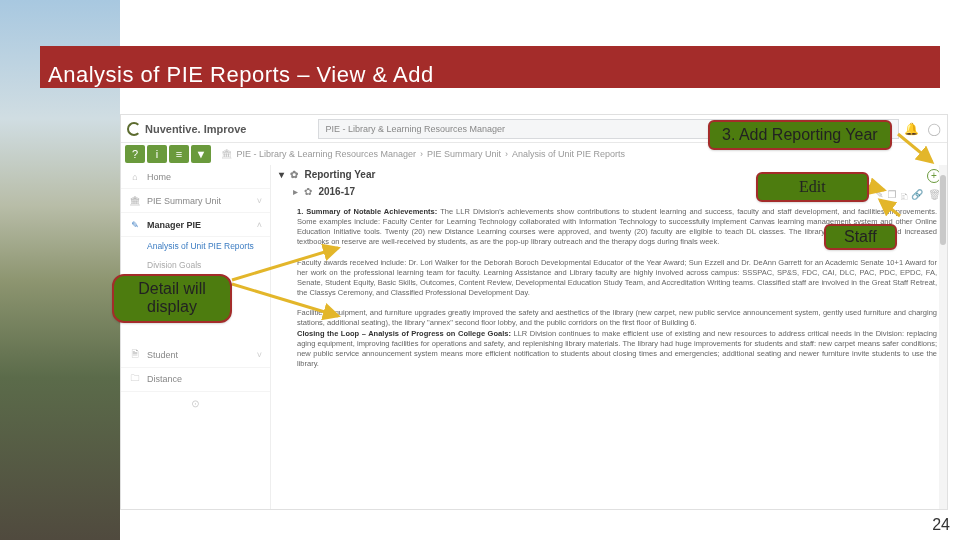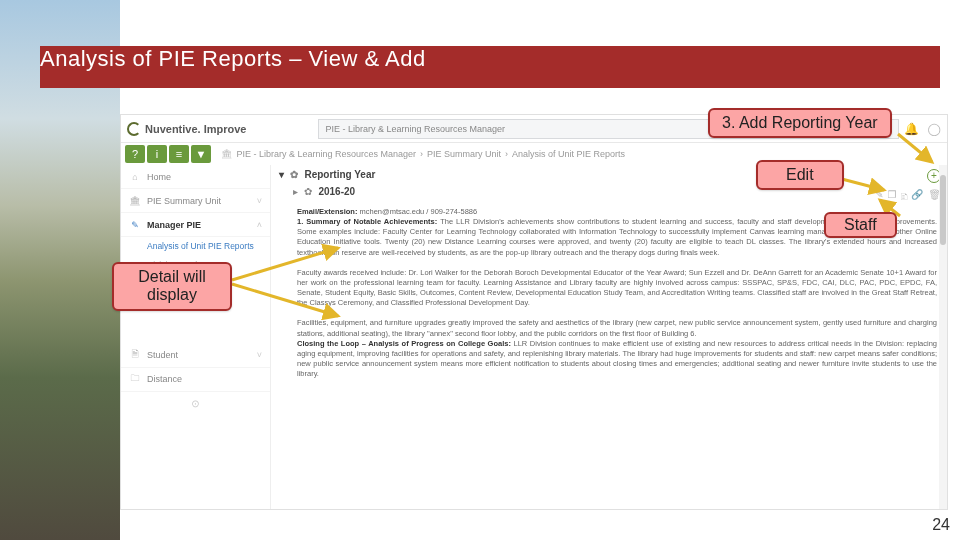--- a/index.html
+++ b/index.html
@@ -14,21 +14,22 @@
     position: absolute;
     left: 0; top: 0; width: 120px; height: 540px;
     background: linear-gradient(180deg,#a8c8e0 0%,#d0dde2 22%,#b8bda8 38%,#8d9570 52%,#5b6b4a 70%,#504a3e 100%);
     z-index: 0;
   }
   .title-bar {
     position: absolute;
     left: 40px; right: 20px; top: 46px;
     height: 42px;
     background: #a42c2a;
-    display: flex; align-items: flex-start;
+    display: flex; align-items: flex-end;
+    padding-left: 8px;
     z-index: 3;
   }
   .title-bar span {
     color: #fff; font-size: 22px; letter-spacing: .5px;
   }
   
   .app {
     position: absolute;
     left: 120px; right: 12px; top: 114px; bottom: 30px;
     background: #fff;
@@ -90,40 +91,41 @@
     padding:4px 10px 4px 26px;font-size:7.5px;line-height:1.35;color:#666;text-align:justify;
   }
   .detail b { color:#333;font-weight:700;}
   .scrollbar {
     position:absolute;right:0;top:0;bottom:0;width:8px;background:#f4f4f4;
   }
   .scroll-thumb{position:absolute;top:10px;left:1px;right:1px;height:70px;background:#c9c9c9;border-radius:3px;}
 
   
   .callout {
-    position:absolute;background:#fca5a5;border:2px solid #a42c2a;border-radius:6px;
+    position:absolute;background:#4d7c0f;border:2px solid #a42c2a;border-radius:6px;
     padding:4px 12px;font-size:16px;color:#222;z-index:5;
     box-shadow:0 1px 2px rgba(0,0,0,.15);
     white-space:nowrap;
-  }
-  .callout.two-line { white-space:normal; text-align:center; line-height:1.15; width:120px;}
+    margin-top:12px;
+  }
+  .callout.two-line { white-space:normal; text-align:center; line-height:1.15; width:120px;border-radius:12px;}
   .pagenum { position:absolute;right:10px;bottom:6px;font-size:16px;color:#333;z-index:6;}
   svg.arrow { position:absolute; z-index:4; pointer-events:none;}
 </style>
 </head>
 <body>
 
 <div class="mountain-bg"></div>
 
 <div class="title-bar">
   <span>Analysis of PIE Reports – View &amp; Add</span>
 </div>
 
 <div class="callout" style="left:708px;top:108px;">3. Add Reporting Year</div>
-<div class="callout" style="left:756px;top:160px;padding:4px 28px;">Edit</div>
+<div class="callout" style="left:756px;top:160px;padding:4px 41px;font-family:Liberation Serif, serif;">Edit</div>
 <div class="callout" style="left:824px;top:212px;padding:2px 18px;">Staff</div>
 <div class="callout two-line" style="left:112px;top:262px;">Detail will display</div>
 
 <svg class="arrow" style="left:896px;top:132px;" width="50" height="40">
   <defs>
       <marker id="ah1" markerWidth="6" markerHeight="6" refX="5" refY="3" orient="auto">
         <path d="M0,0 L6,3 L0,6 Z" fill="#e3b62a"></path>
       </marker>
     </defs>
   <path d="M2,2 L36,30" stroke="#e3b62a" stroke-width="3" fill="none" marker-end="url(#ah1)"></path>
@@ -223,32 +225,31 @@
       <div class="section-head">
         <span>▾</span>
         <span style="color:#888">✿</span>
         <span>Reporting Year</span>
       </div>
       <div class="plus-circ">+</div>
 
       <div class="sub-head">
         <span style="color:#888">▸</span>
         <span style="color:#888">✿</span>
-        <b>2016-20</b>
+        <b>2016-17</b>
       </div>
       <div class="row-icons">
         <span>✎</span>
         <span>❐</span>
         <span>🗈</span>
         <span>🔗</span>
         <span>🗑</span>
       </div>
 
       <div class="detail">
-        <div><b>Email/Extension:</b> <span>mchen@mtsac.edu / 909-274-5886</span></div>
         <div><b>1. Summary of Notable Achievements:</b> <span>The LLR Division's achievements show contributions to student learning and success, faculty and staff development, and facilities improvements. Some examples include: Faculty Center for Learning Technology collaborated with Information Technology to successfully implement Canvas learning management system and other Online Education Initiative tools. Twenty (20) new Distance Learning courses were approved, and twenty (20) faculty are eligible to teach DL classes. The library's extended hours and increased textbooks on reserve are well-received by students, as are the pop-up library outreach and the therapy dogs during finals week.</span></div>
         <br>
         <div>Faculty awards received include: Dr. Lori Walker for the Deborah Boroch Developmental Educator of the Year Award; Sun Ezzell and Dr. DeAnn Garrett for an Academic Senate 10+1 Award for her work on the professional learning team for faculty. Learning Assistance and Library faculty are highly involved across campus: SSSPAC, SP&amp;S, FDC, CAI, DLC, PAC, PDC, EPDC, FA, Senate, Student Equity, Basic Skills, Outcomes, Content Review, Developmental Education Study Team, and Accreditation Writing teams. Classified staff are involved in the Great Staff Retreat, the Classys Ceremony, and Classified Professional Development Day.</div>
         <br>
         <div>Facilities, equipment, and furniture upgrades greatly improved the safety and aesthetics of the library (new carpet, new public service announcement system, gently used furniture and charging stations, additional seating), the library "annex" second floor lobby, and the public corridors on the first floor of Building 6.</div>
         <div><b>Closing the Loop – Analysis of Progress on College Goals:</b> <span>LLR Division continues to make efficient use of existing and new resources to address critical needs in the Division: replacing aging equipment, improving facilities for operations and safety, and replenishing library materials. The library had huge improvements for students and staff: new carpet means safer conditions; new public service announcement system means more efficient notification to students about closing times and emergencies; additional seating and newer furniture invite students to use the library.</span></div>
       </div>
 
       <div class="scrollbar">
         <div class="scroll-thumb"></div>

